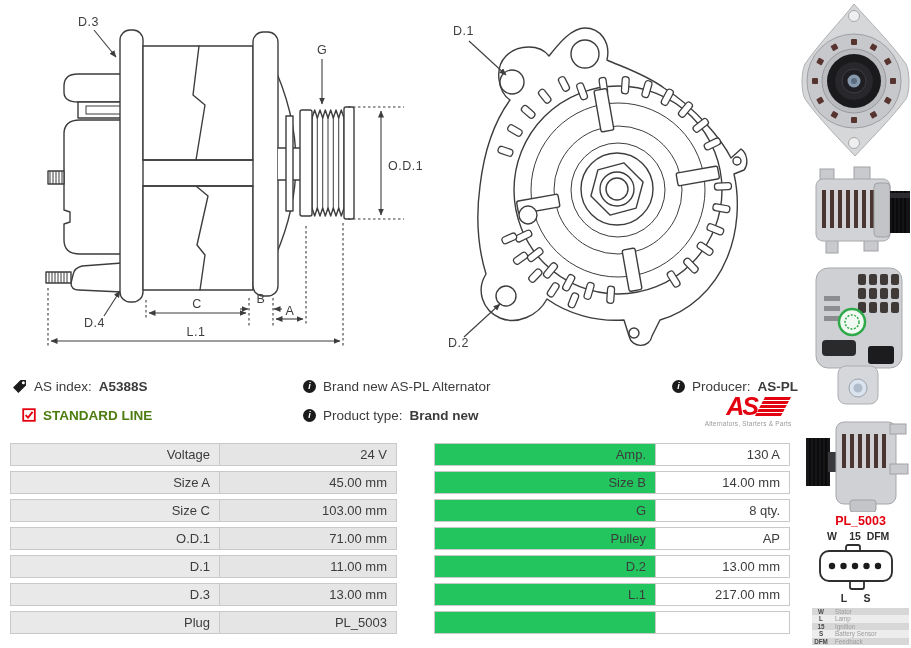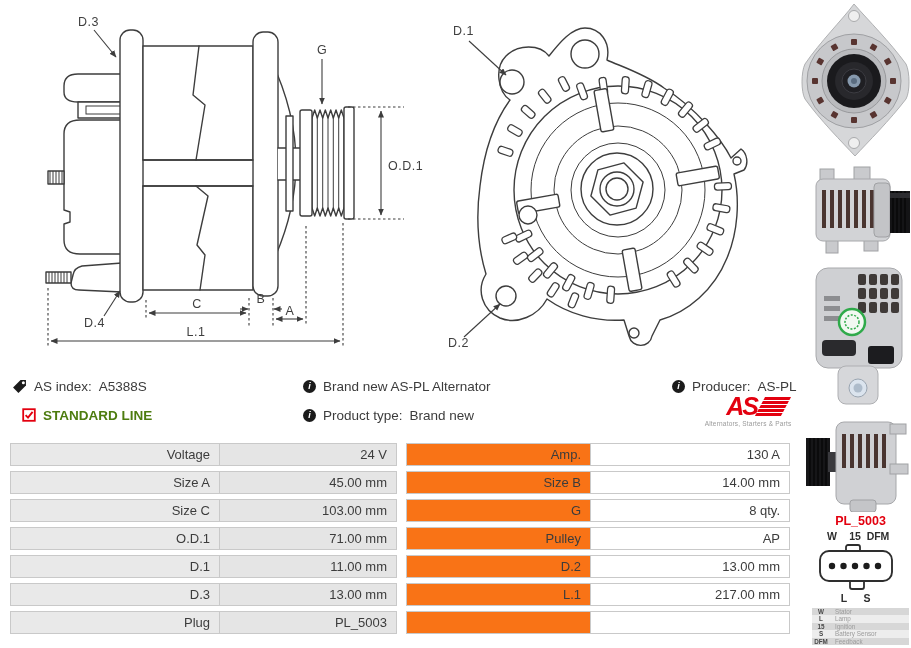--- a/index.html
+++ b/index.html
@@ -11,41 +11,41 @@
   svg text{font-family:"Liberation Sans",sans-serif;font-size:12.5px;fill:#3f3f3f;letter-spacing:.5px;}
   .ln{stroke:#3d3d3d;stroke-width:1.4;fill:none;stroke-linejoin:round;stroke-linecap:round;}
   .wh{stroke:#3d3d3d;stroke-width:1.4;fill:#fff;stroke-linejoin:round;}
   .dim{stroke:#3d3d3d;stroke-width:1.1;fill:none;}
   .dot{stroke:#3d3d3d;stroke-width:1.1;fill:none;stroke-dasharray:2.5,2.5;}
   .thin{stroke:#3d3d3d;stroke-width:1;fill:none;}
   #rim-slots rect,#louvers rect{fill:#fff;stroke:#3d3d3d;stroke-width:1.25;}
 
   
   .info-item{position:absolute;display:flex;align-items:center;gap:7px;font-size:13.5px;height:16px;}
-  .b{font-weight:normal;}
+  .b{font-weight:bold;}
   .red{color:#4d7c0f;font-weight:bold;}
   .info-icon{width:13px;height:13px;border-radius:50%;background:#1b1b1b;color:#fff;
              display:flex;align-items:center;justify-content:center;
              font-size:9px;font-weight:bold;font-style:italic;flex:0 0 13px;}
   
   .as-logo{position:absolute;left:700px;top:393px;width:96px;text-align:center;}
   .as-row{display:flex;align-items:center;justify-content:center;gap:3px;height:26px;}
   .as-text{font-size:25px;font-weight:bold;font-style:italic;color:#e3000f;letter-spacing:-2px;line-height:24px;margin-left:16px;}
   .as-stripes{display:flex;flex-direction:column;gap:1.5px;transform:skewX(-28deg);}
   .as-stripes i{display:block;width:26px;height:2.6px;background:#e3000f;}
   .as-tagline{font-size:6.5px;color:#9a9a9a;letter-spacing:.2px;margin-top:1px;white-space:nowrap;}
 
   
   .spec-table{position:absolute;left:10px;top:443px;width:780px;}
   .spec-row{display:flex;height:23px;margin-bottom:5px;font-size:13px;}
-  .spec-row>div{box-sizing:border-box;display:flex;align-items:center;justify-content:flex-end;padding-right:9px;}
+  .spec-row>div{box-sizing:border-box;display:flex;align-items:center;justify-content:flex-end;padding-right:9px;padding-left:28px;}
   .c-l1{width:209px;background:#e9e9e9;border:1px solid #c9c9c9;border-right:none;}
   .c-v1{width:178px;background:#e5e5e5;border:1px solid #c9c9c9;text-align:right;}
   .c-gap{width:3px;padding:0;}
-  .c-l2{width:184px;background:#f97316;border:1px solid #c9c9c9;border-right:none;}
+  .c-l2{width:221px;background:#22c55e;border:1px solid #c9c9c9;border-right:none;}
   .c-v2{flex:1;background:#fff;border:1px solid #c9c9c9;}
 
   
   .plug{position:absolute;left:810px;top:514px;width:101px;}
   .plug-title{text-align:center;color:#e3000f;font-weight:bold;font-size:12.5px;}
   .plug-pinout{position:relative;height:74px;margin-top:2px;}
   .pin-lbl{position:absolute;transform:translateX(-50%);font-size:10.5px;font-weight:bold;color:#2e2e2e;}
   .plug-legend{margin-top:4px;margin-left:2px;width:97px;}
   .leg-row{display:flex;height:7.4px;line-height:7.6px;font-size:6.3px;}
   .leg-row:nth-child(odd){background:#d7d7d7;}

